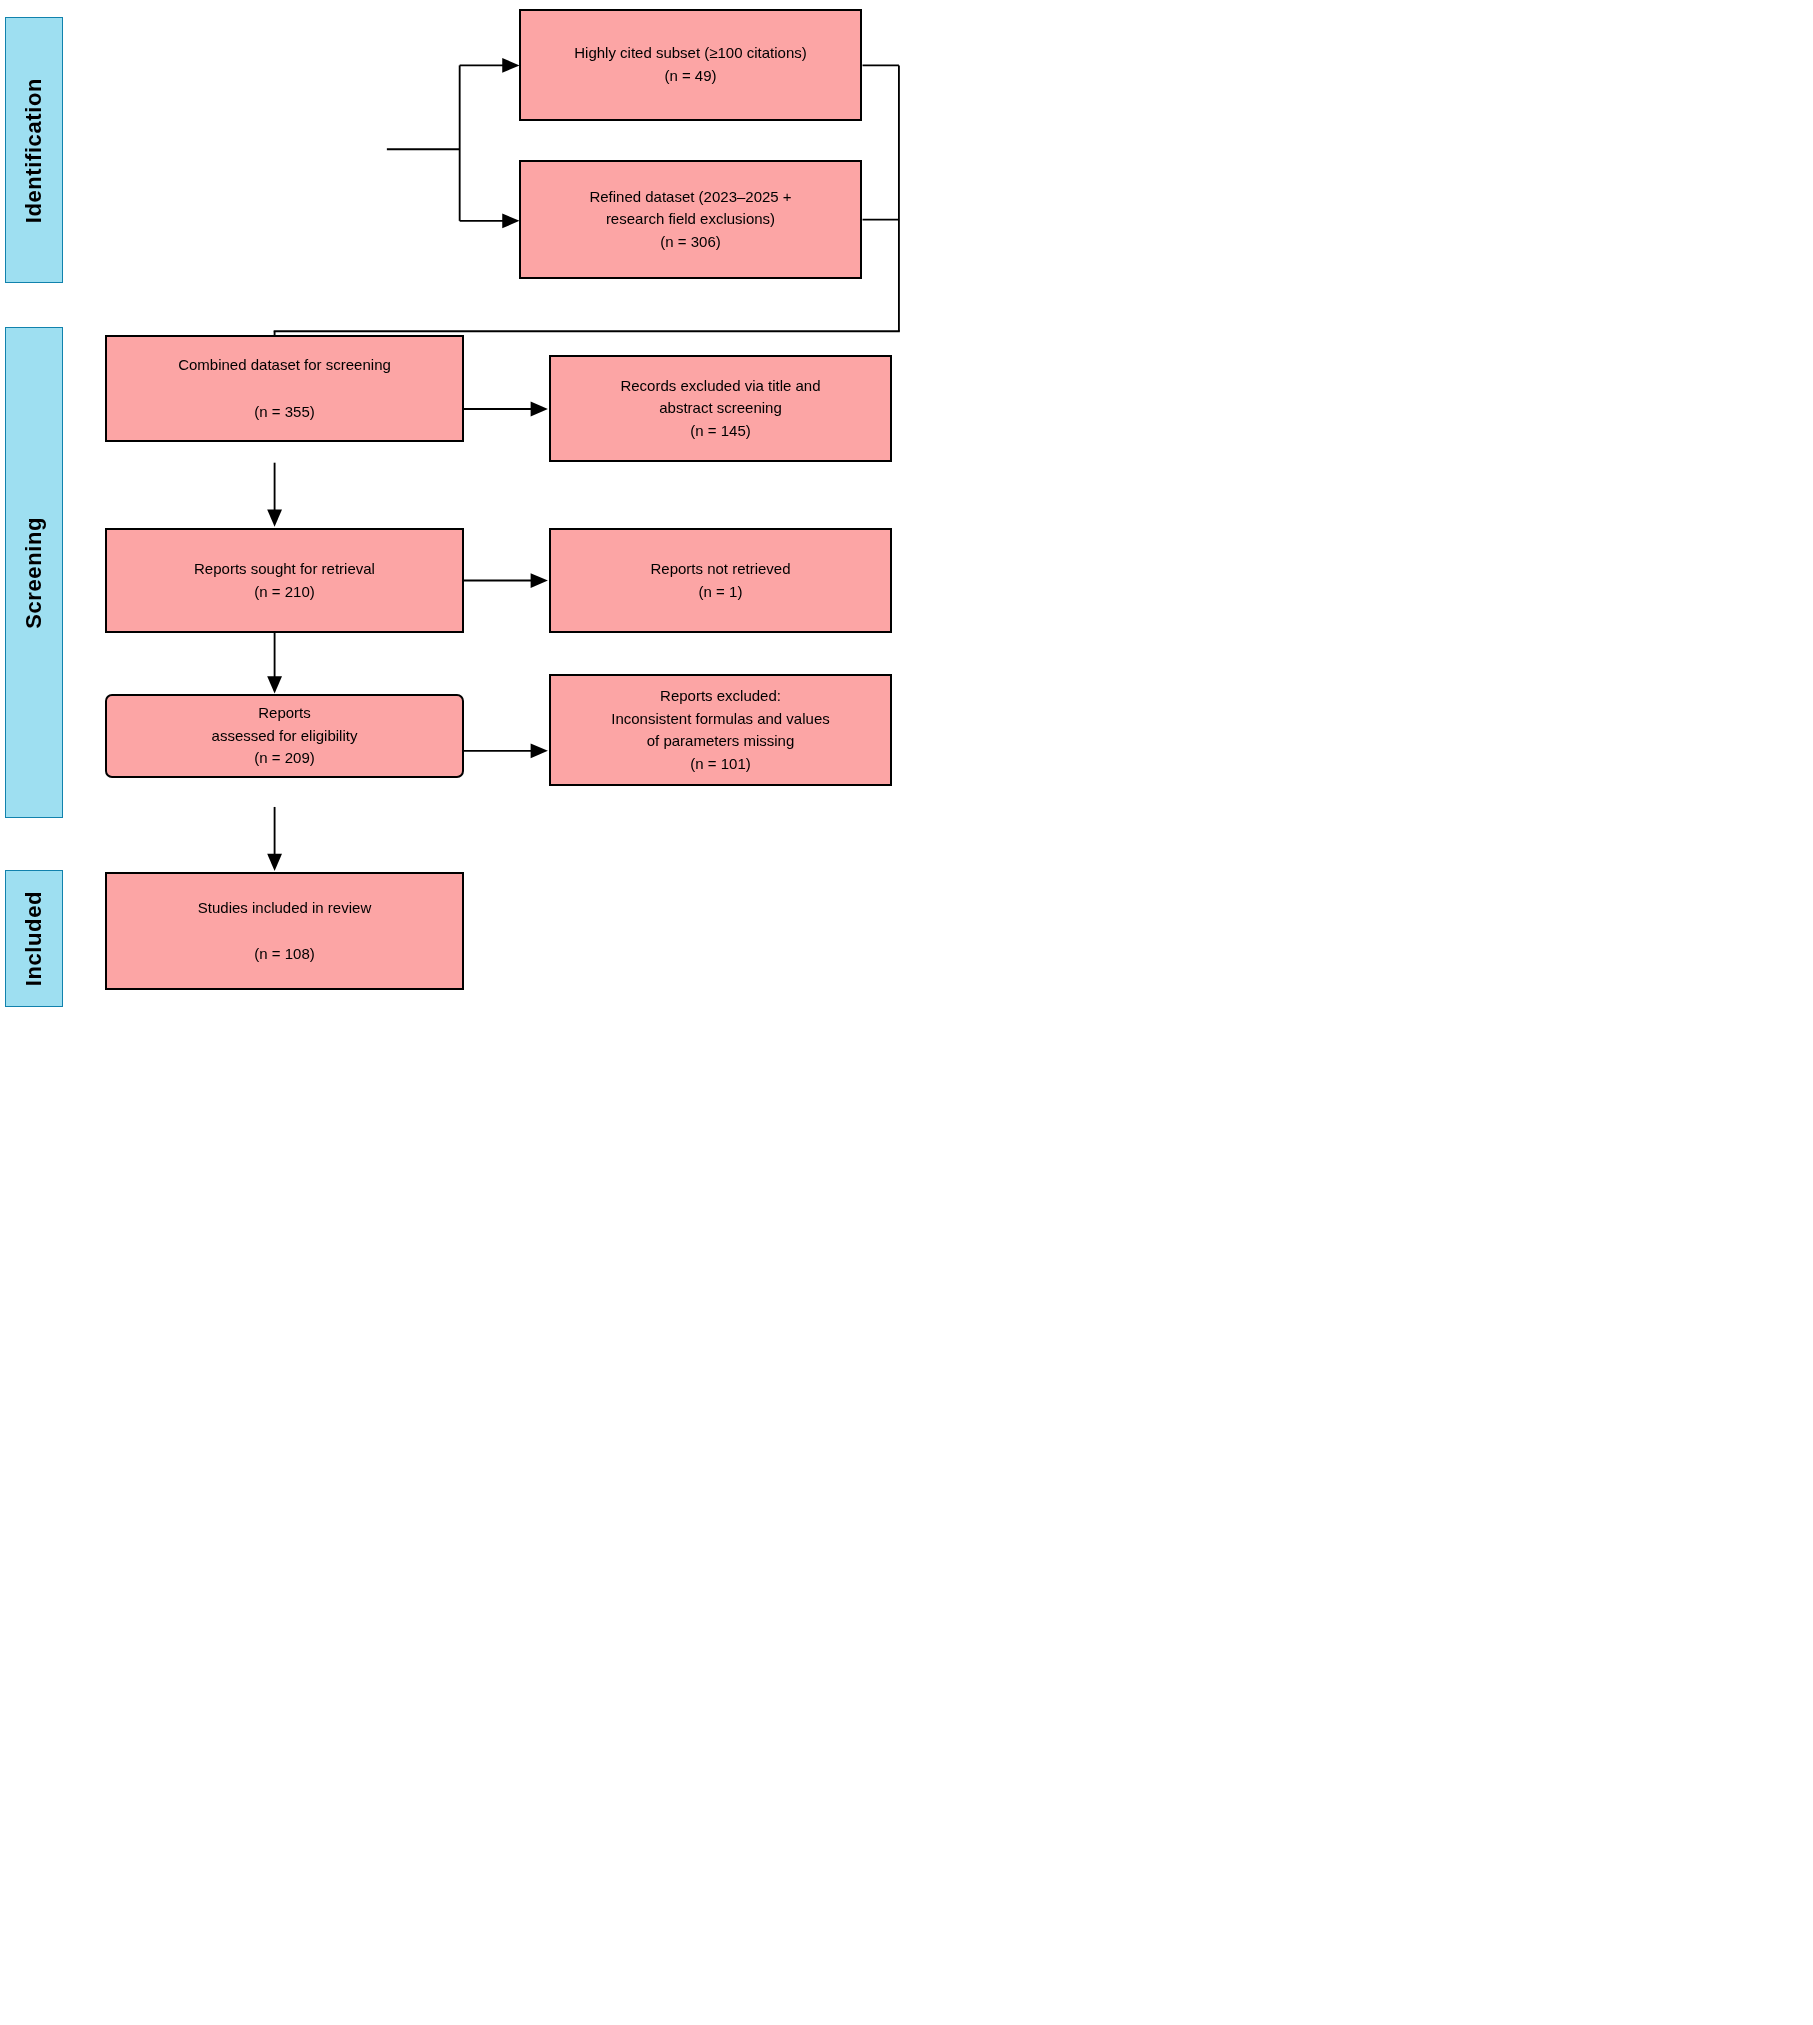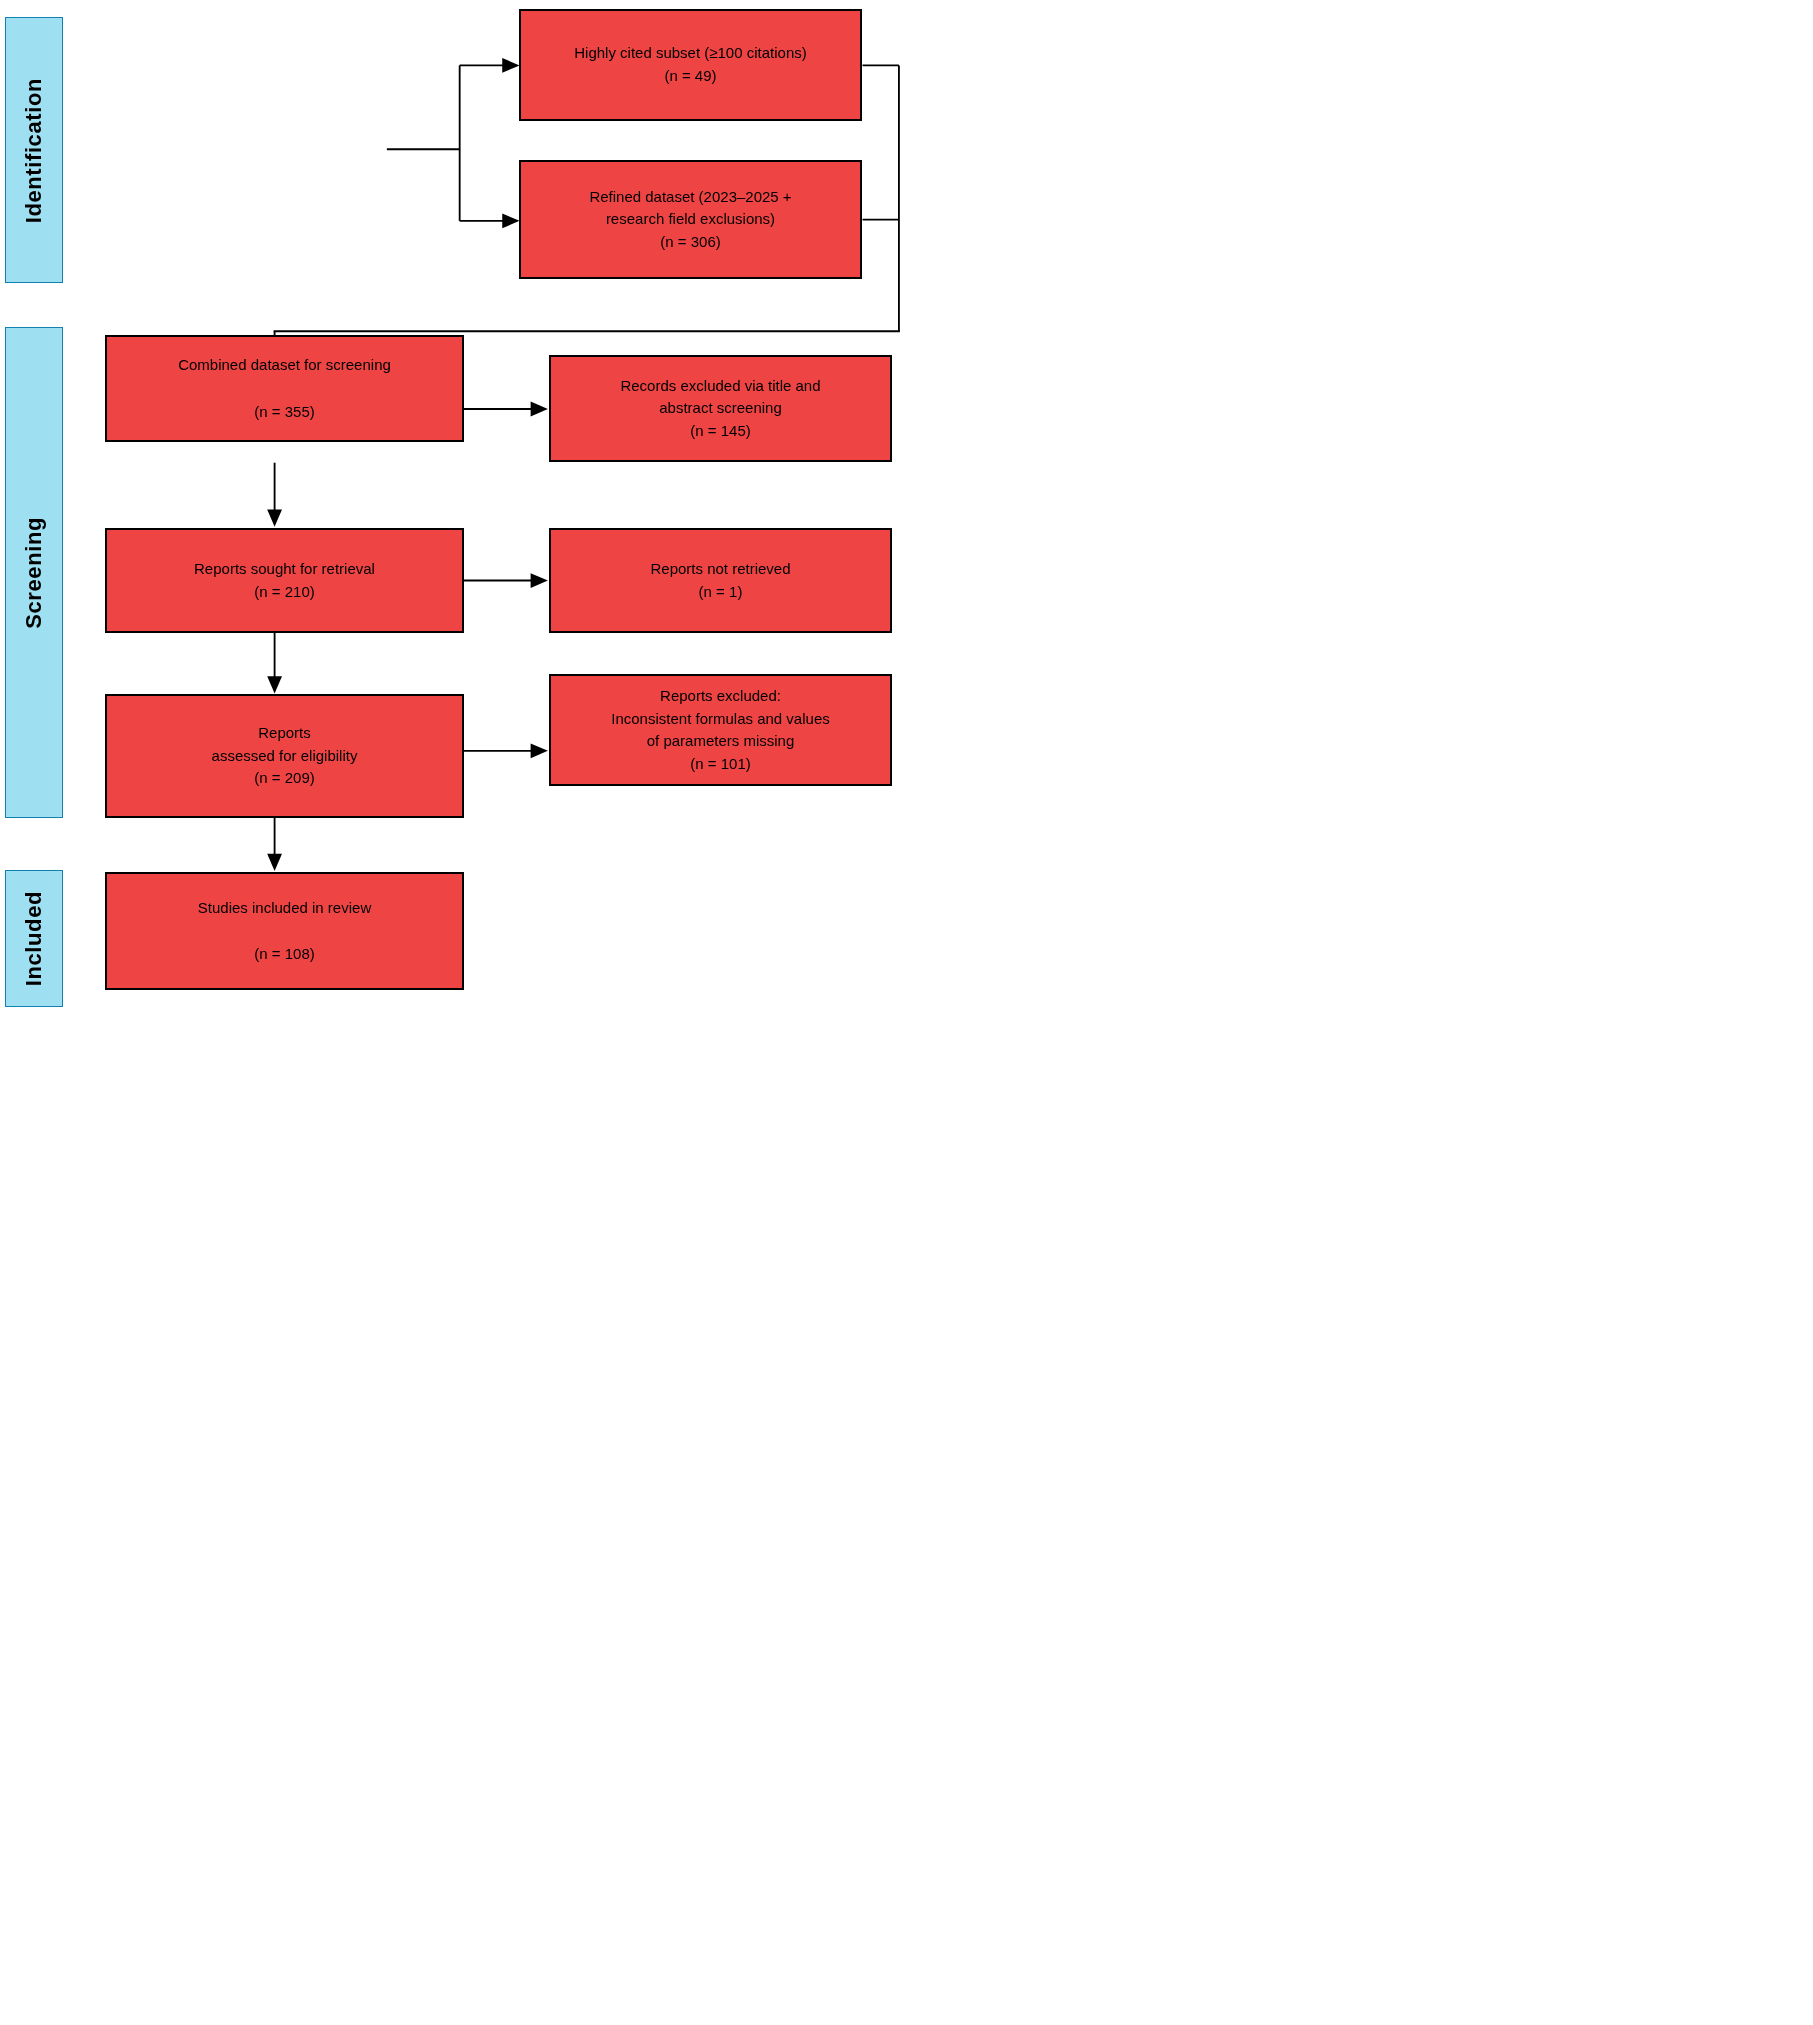--- a/index.html
+++ b/index.html
@@ -43,21 +43,21 @@
     font-weight: bold;
     font-size: 22px;
     letter-spacing: 0.6px;
     white-space: nowrap;
     color: #000000;
   }
   .node {
     position: absolute;
     box-sizing: border-box;
     border: 2.5px solid #000000;
-    background: #ef4444;
+    background: #fca5a5;
     display: flex;
     flex-direction: column;
     align-items: center;
     justify-content: center;
     text-align: center;
     font-size: 15px;
     line-height: 1.5;
     padding: 3.7px 6.2px;
   }
   .node .line { white-space: nowrap; }
@@ -136,21 +136,21 @@
   <div class="node" style="left:105px; top:528px; width:359px; height:105px;">
       <div class="line">Reports sought for retrieval</div>
       <div class="line">(n = 210)</div>
     </div>
 
   <div class="node" style="left:549px; top:528px; width:343px; height:105px;">
       <div class="line">Reports not retrieved</div>
       <div class="line">(n = 1)</div>
     </div>
 
-  <div class="node" style="left:105px; top:694px; width:359px; height:124px;">
+  <div class="node" style="left:105px; top:694px; width:359px; height:84px;border-radius:7px;">
       <div class="line">Reports</div>
       <div class="line">assessed for eligibility</div>
       <div class="line">(n = 209)</div>
     </div>
 
   <div class="node" style="left:549px; top:674px; width:343px; height:112px;">
       <div class="line">Reports excluded:</div>
       <div class="line">Inconsistent formulas and values</div>
       <div class="line">of parameters missing</div>
       <div class="line">(n = 101)</div>

